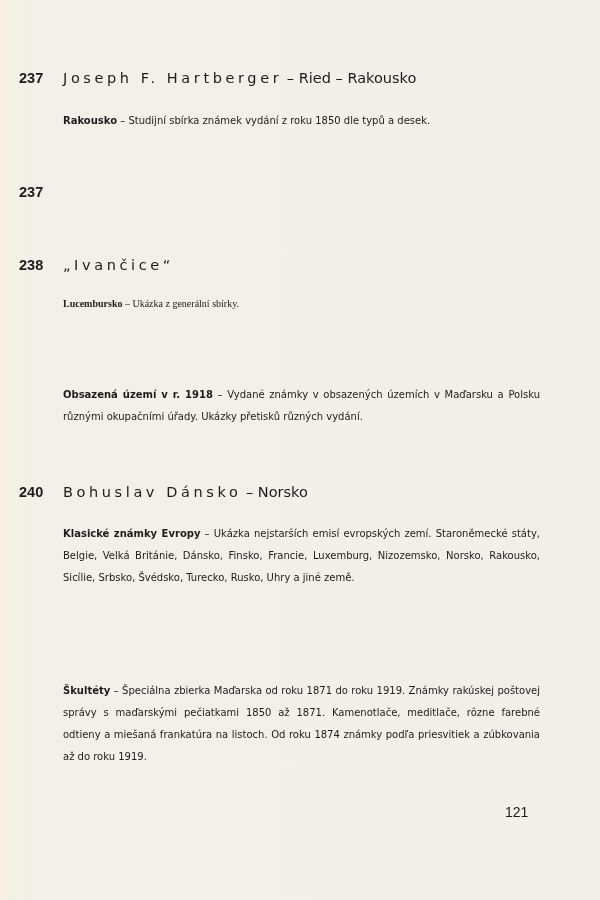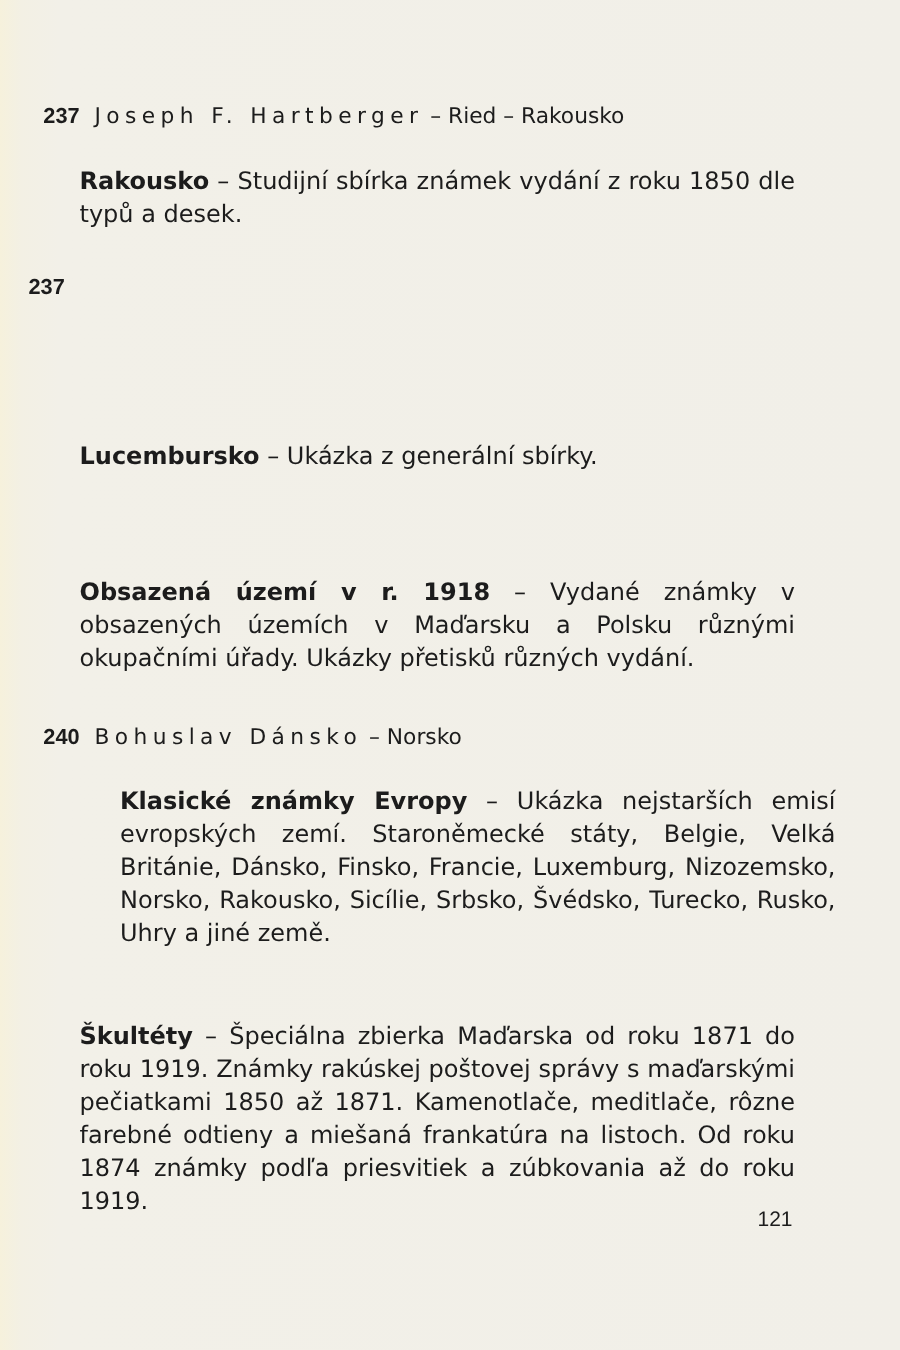--- a/index.html
+++ b/index.html
@@ -3,60 +3,63 @@
 <meta charset="utf-8">
 <style>
   html, body { margin:0; padding:0; }
   body {
     width:600px; height:900px; overflow:hidden; position:relative;
     background: linear-gradient(to right, #f6f1dc 0px, #f3f0e4 14px, #f2f0e8 40px, #f1efe8 100%);
     font-family: "DejaVu Sans", sans-serif;
     color:#1c1c1c;
   }
   .page { position:absolute; left:0; top:0; width:600px; height:900px; }
-  .entry-head { position:absolute; left:19px; font-size:14.5px; white-space:nowrap;text-align:center; }
+  .entry-head { position:absolute; left:19px; font-size:14.5px; white-space:nowrap; }
   .num { display:inline-block; width:44px; font-family:"Liberation Sans", sans-serif; font-weight:bold; font-size:14.5px; }
   .exh { letter-spacing:3.6px; }
   .loc { letter-spacing:0; }
   .para {
-    position:absolute; left:53px; width:477px;
-    font-size:16px; line-height:22px; text-align:justify;
+    position:absolute; left:63px; width:477px;
+    font-size:10px; line-height:22px; text-align:justify;
   }
   .para b { font-weight:bold; }
   .page-num { position:absolute; left:505px; top:804px; font-family:Liberation Sans, sans-serif; font-size:14px; }
   .lead-num { position:absolute; left:19px; font-family:"Liberation Sans", sans-serif; font-weight:bold; font-size:14.5px; }
 </style>
 </head>
 <body>
 
 <div class="page">
 
   <div class="entry-head" style="top:70px;">
     <span class="num">237</span><span class="exh">Joseph F. Hartberger</span>
     <span class="loc">– Ried – Rakousko</span>
   </div>
   <div class="para" style="top:110px;">
     <b>Rakousko</b><span> – Studijní sbírka známek vydání z roku 1850 dle typů a desek.</span>
   </div>
 
   <span class="lead-num" style="top:184px;">237</span>
 
-  <div class="para" style="top:293px;">
+  <div class="entry-head" style="top:257px;">
+    <span class="num">238</span><span class="exh">„Ivančice“</span>
+  </div>
+  <div class="para" style="top:293px;font-family:Liberation Serif, serif;">
     <b>Lucembursko</b><span> – Ukázka z generální sbírky.</span>
   </div>
 
   <div class="para" style="top:384px;">
     <b>Obsazená území v r. 1918</b><span> – Vydané známky v obsazených územích v Maďarsku a Polsku různými okupačními úřady. Ukázky přetisků různých vydání.</span>
   </div>
 
   <div class="entry-head" style="top:484px;">
     <span class="num">240</span><span class="exh">Bohuslav Dánsko</span>
     <span class="loc">– Norsko</span>
   </div>
-  <div class="para" style="top:523px;margin-left:27px;">
+  <div class="para" style="top:523px;">
     <b>Klasické známky Evropy</b><span> – Ukázka nejstarších emisí evropských zemí. Staroněmecké státy, Belgie, Velká Británie, Dánsko, Finsko, Francie, Luxemburg, Nizozemsko, Norsko, Rakousko, Sicílie, Srbsko, Švédsko, Turecko, Rusko, Uhry a jiné země.</span>
   </div>
 
   <div class="para" style="top:680px;">
     <b>Škultéty</b><span> – Špeciálna zbierka Maďarska od roku 1871 do roku 1919. Známky rakúskej poštovej správy s maďarskými pečiatkami 1850 až 1871. Kamenotlače, meditlače, rôzne farebné odtieny a miešaná frankatúra na listoch. Od roku 1874 známky podľa priesvitiek a zúbkovania až do roku 1919.</span>
   </div>
 
   <div class="page-num">121</div>
 </div>
 

